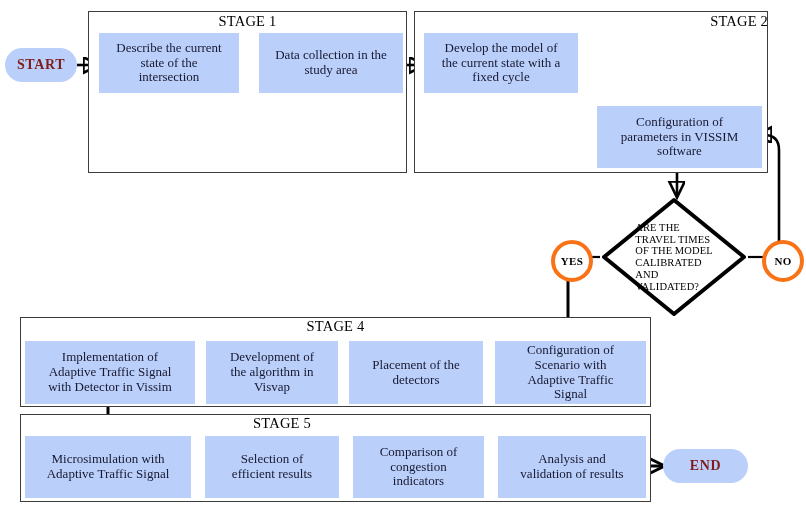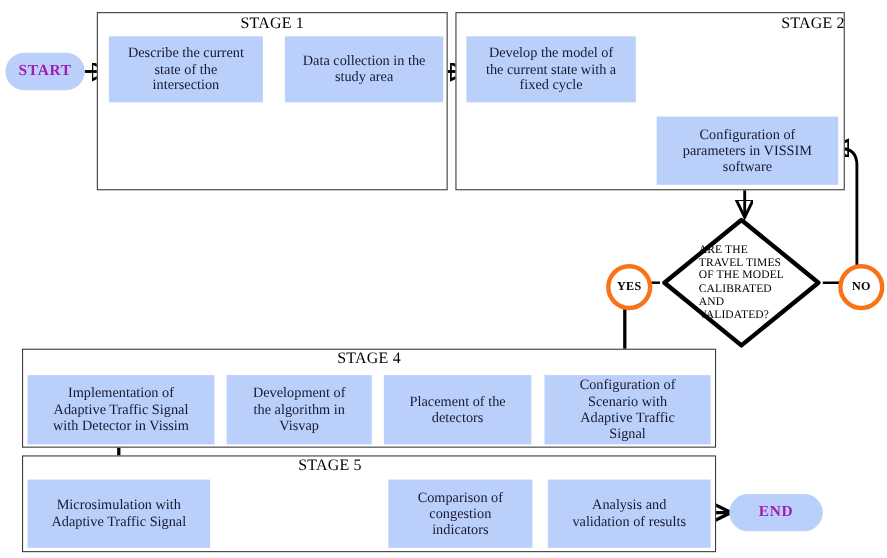--- a/index.html
+++ b/index.html
@@ -48,21 +48,21 @@
 
   
   .pill{
     position:absolute;
     background:#bad0fb;
     border-radius:999px;
     display:flex;align-items:center;justify-content:center;
     font-weight:bold;
     font-size:14px;
     letter-spacing:.6px;
-    color:#a21caf;
+    color:#7f1d1d;
   }
 
   
   .diamond-wrap{position:absolute;}
   .diamond-wrap svg{position:absolute;left:0;top:0;overflow:visible;}
   .diamond-text{
     position:absolute;
     left:0;top:0;width:100%;height:100%;
     display:flex;align-items:center;justify-content:center;
     text-align:left;
@@ -172,22 +172,23 @@
 
   <div class="stage-box" style="left:20px;top:317px;width:631px;height:90px;"></div>
   <div class="stage-title" style="left:20px;top:318px;width:631px;">STAGE 4</div>
 
   <div class="proc" style="left:25px;top:341px;width:170px;height:63px;">Implementation of Adaptive Traffic Signal with Detector in Vissim</div>
   <div class="proc" style="left:206px;top:341px;width:132px;height:63px;">Development of the algorithm in Visvap</div>
   <div class="proc" style="left:349px;top:341px;width:134px;height:63px;">Placement of the detectors</div>
   <div class="proc" style="left:495px;top:341px;width:151px;height:63px;">Configuration of Scenario with Adaptive Traffic Signal</div>
 
   <div class="stage-box" style="left:20px;top:414px;width:631px;height:88px;"></div>
-  <div class="stage-title" style="left:20px;top:415px;width:524px;padding-left:18px;">STAGE 5</div>
+  <div class="stage-title" style="left:20px;top:415px;width:524px;">STAGE 5</div>
 
   <div class="proc" style="left:25px;top:436px;width:166px;height:62px;">Microsimulation with Adaptive Traffic Signal</div>
+  <div class="proc" style="left:205px;top:436px;width:134px;height:62px;">Selection of efficient results</div>
   <div class="proc" style="left:353px;top:436px;width:131px;height:62px;">Comparison of congestion indicators</div>
   <div class="proc" style="left:498px;top:436px;width:148px;height:62px;">Analysis and validation of results</div>
 
   <div class="pill" style="left:5px;top:48px;width:72px;height:34px;">START</div>
   <div class="pill" style="left:663px;top:449px;width:85px;height:34px;">END</div>
 
 </div>
 
 </body></html>

